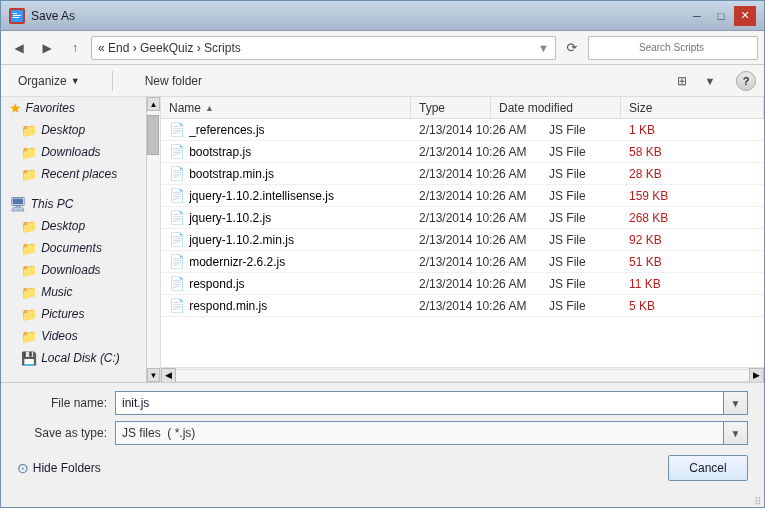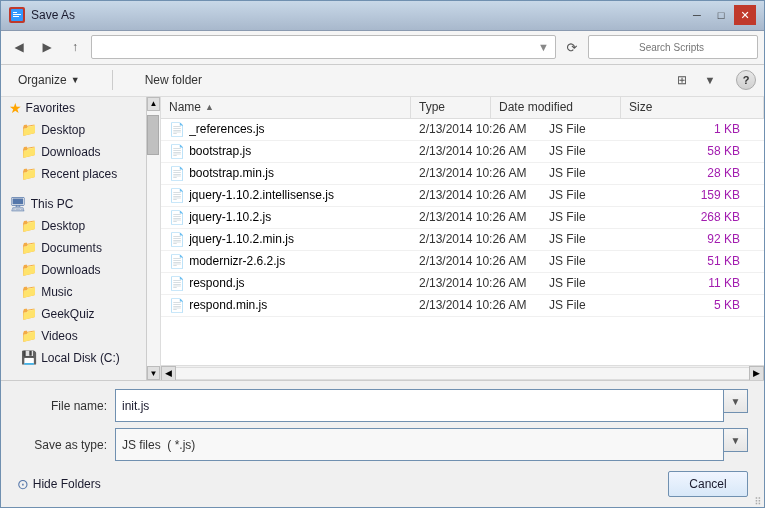--- a/index.html
+++ b/index.html
@@ -97,21 +97,21 @@
     
     .main-area {
       display: flex;
       height: 286px;
       border-bottom: 1px solid #ccc;
     }
     .nav-item {
       display: flex; align-items: center; padding: 2px 8px; cursor: pointer;
       gap: 4px; height: 22px;
     }
-    .nav-label { font-size: 12px; color: #1a1a2e; }
+    .nav-label { font-size: 12px; color: #1a1a2e; font-style: italic; }
     .nav-sub-item {
       display: flex; align-items: center; padding: 2px 8px 2px 20px; cursor: pointer;
       gap: 4px; height: 22px;
     }
 
     
     .file-panel {
       flex: 1;
       background: white;
       overflow: hidden;
@@ -132,21 +132,21 @@
     .col-size { flex: 1; text-align: right; padding-right: 12px; }
     .file-list { overflow-y: auto; flex: 1; }
     .file-row {
       display: flex; align-items: center; height: 22px; cursor: pointer;
       border-bottom: 1px solid #f0f0f0;
     }
     .file-cell { padding: 0 8px; overflow: hidden; white-space: nowrap; text-overflow: ellipsis; }
     .file-cell-name { width: 250px; display: flex; align-items: center; gap: 4px; }
     .file-cell-date { width: 130px; color: #333; }
     .file-cell-type { width: 80px; color: #333; }
-    .file-cell-size { flex: 1; text-align: right; padding-right: 24px; color: #a21caf; }
+    .file-cell-size { flex: 1; padding-right: 24px; color: #b91c1c; }
     .file-icon { font-size: 13px; }
 
     
     .h-scroll {
       height: 15px; background: #f0f0f0; border-top: 1px solid #ddd;
       display: flex; align-items: center;
     }
     .h-scroll-left { width: 15px; height: 15px; background: #e0e0e0; border: 1px solid #bbb; display: flex; align-items: center; justify-content: center; font-size: 9px; cursor: pointer; }
     .h-scroll-track { flex: 1; height: 13px; background: #f5f5f5; border-top: 1px solid #ddd; border-bottom: 1px solid #ddd; }
     .h-scroll-right { width: 15px; height: 15px; background: #e0e0e0; border: 1px solid #bbb; display: flex; align-items: center; justify-content: center; font-size: 9px; cursor: pointer; }
@@ -157,21 +157,21 @@
       padding: 8px 16px;
     }
     .form-row {
       display: flex; align-items: center; margin-bottom: 6px; gap: 8px;
     }
     .form-label {
       width: 90px; text-align: right; font-size: 12px; color: #333; flex-shrink: 0;
     }
     .form-input-wrap { flex: 1; display: flex; }
     .form-input {
-      flex: 1; height: 33px; border: 1px solid #7090b0; background: white;
+      flex: 1; height: 24px; border: 1px solid #7090b0; background: white;
       padding: 10px 6px; font-size: 12px; outline: none; color: #1a1a2e;
     }
     .form-dropdown {
       width: 24px; height: 24px; border: 1px solid #7090b0; border-left: none;
       background: linear-gradient(to bottom, #f5f5f5, #e5e5e5);
       cursor: pointer; display: flex; align-items: center; justify-content: center;
       font-size: 10px; color: #555;
     }
 
     
@@ -256,20 +256,21 @@
       <button class="title-btn">□</button>
       <button class="title-btn close">✕</button>
     </div>
   </div>
 
   <div class="address-bar">
     <button class="nav-btn">◀</button>
     <button class="nav-btn">▶</button>
     <button class="nav-btn">↑</button>
     <div class="breadcrumb-bar">
+      <span>« End  ›  GeekQuiz  ›  Scripts</span>
       <span style="margin-left:auto; color:#888; font-size:11px;">▼</span>
     </div>
     <button class="refresh-btn">⟳</button>
     <div class="search-box">
       <input class="search-input" type="text" placeholder="Search Scripts" style="">
       <button class="search-icon-btn">🔍</button>
     </div>
   </div>
 
   <div class="toolbar">
@@ -329,21 +330,21 @@
         <div class="nav-sub-item">
           <span class="nav-folder-icon">📁</span>
           <span class="nav-label">Downloads</span>
         </div>
         <div class="nav-sub-item">
           <span class="nav-folder-icon">📁</span>
           <span class="nav-label">Music</span>
         </div>
         <div class="nav-sub-item">
           <span class="nav-folder-icon">📁</span>
-          <span class="nav-label">GeekQuiz</span>
+          <span class="nav-label">Pictures</span>
         </div>
         <div class="nav-sub-item">
           <span class="nav-folder-icon">📁</span>
           <span class="nav-label">Videos</span>
         </div>
         <div class="nav-sub-item">
           <span class="nav-disk-icon">💾</span>
           <span class="nav-label">Local Disk (C:)</span>
         </div>
       </div>

